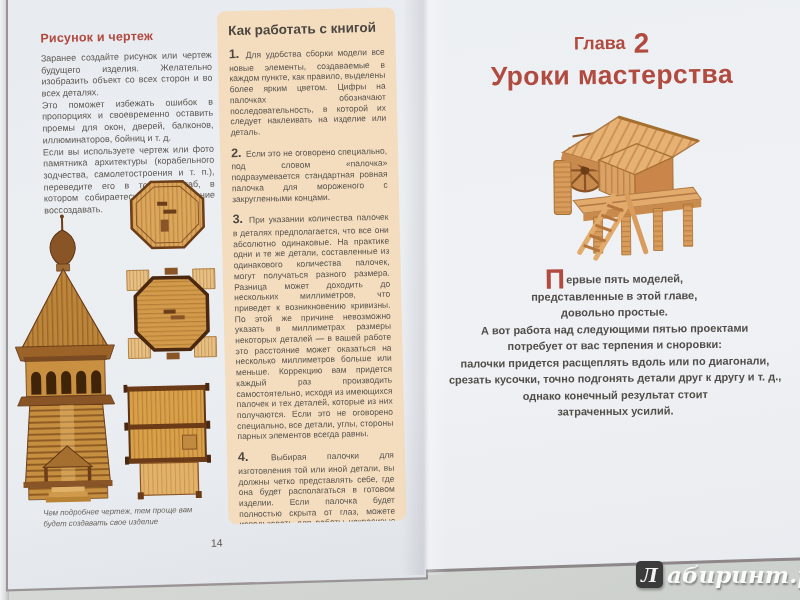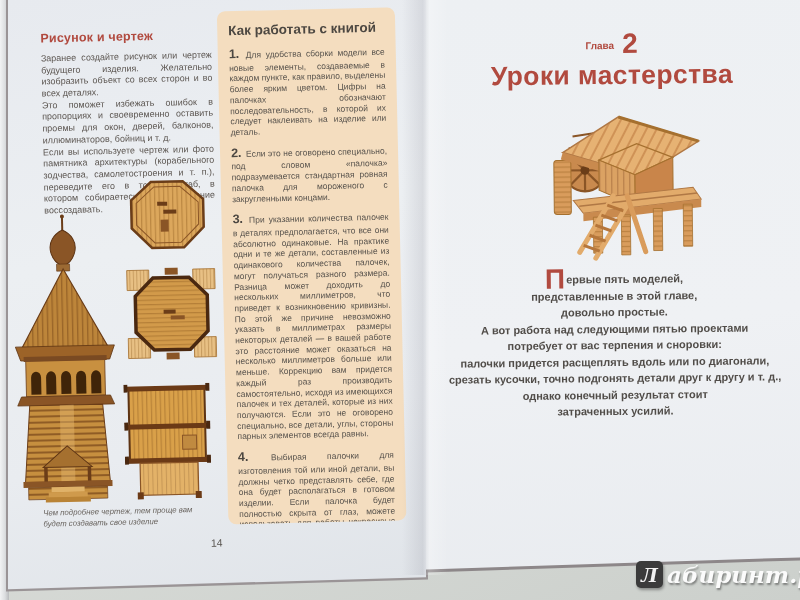--- a/index.html
+++ b/index.html
@@ -48,21 +48,21 @@
   .panel .num{font-size:12.5px;font-weight:bold;color:#4c4741;margin-right:2px;}
 
   
   .tower{position:absolute;left:2px;top:210px;}
   .oct1{position:absolute;left:120px;top:179px;}
   .oct2{position:absolute;left:117px;top:267px;}
   .wallp{position:absolute;left:112px;top:383px;}
 
   
   .chapter{position:absolute;left:0;top:28px;width:100%;text-align:center;color:#b14a3f;}
-  .chapter .glava{font-size:10px;font-weight:bold;vertical-align:4px;margin-right:8px;}
+  .chapter .glava{font-size:18px;font-weight:bold;vertical-align:4px;margin-right:8px;}
   .chapter .gnum{font-size:28px;font-weight:bold;}
   .chapter .title{margin-top:0px;font-size:26.5px;font-weight:bold;letter-spacing:.4px;}
   .house{position:absolute;left:calc(50% - 92px);top:96px;}
   .intro{position:absolute;left:4px;top:271px;width:366px;text-align:center;
     font-size:11px;font-weight:bold;line-height:1.5;color:#514d49;}
   .intro .drop{font-size:28px;color:#b14a3f;font-weight:bold;line-height:0;vertical-align:-5px;
     letter-spacing:1px;}
 
   
   .watermark{position:absolute;left:636px;top:561px;display:flex;align-items:center;gap:4px;

